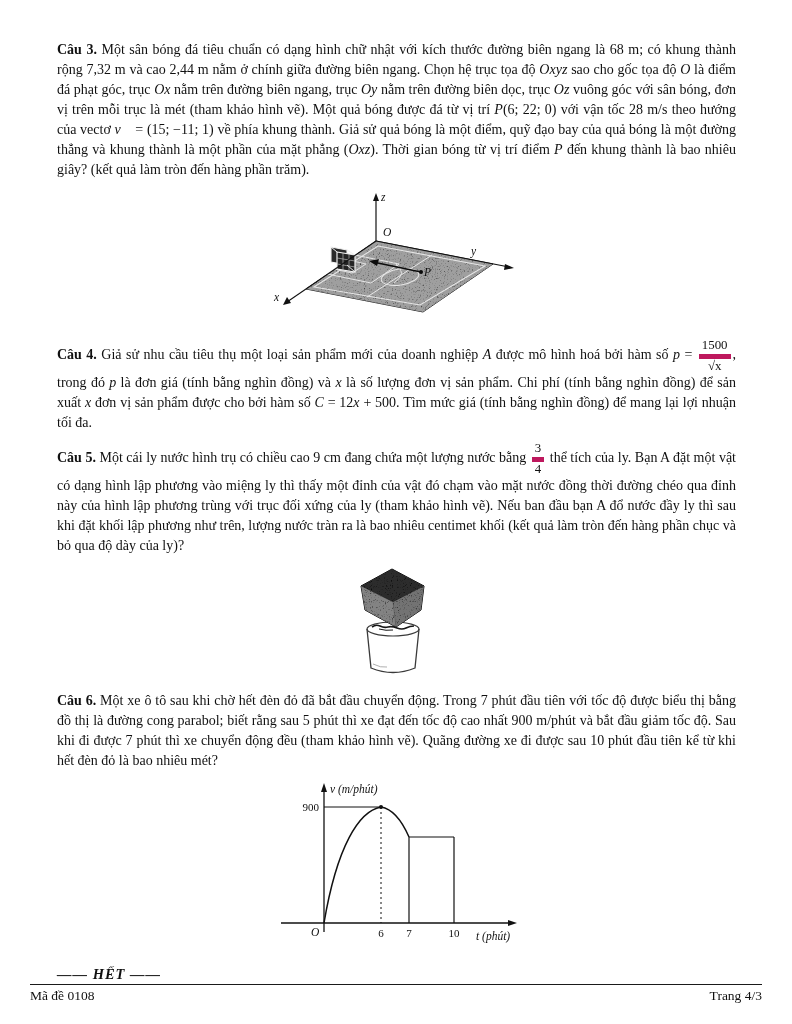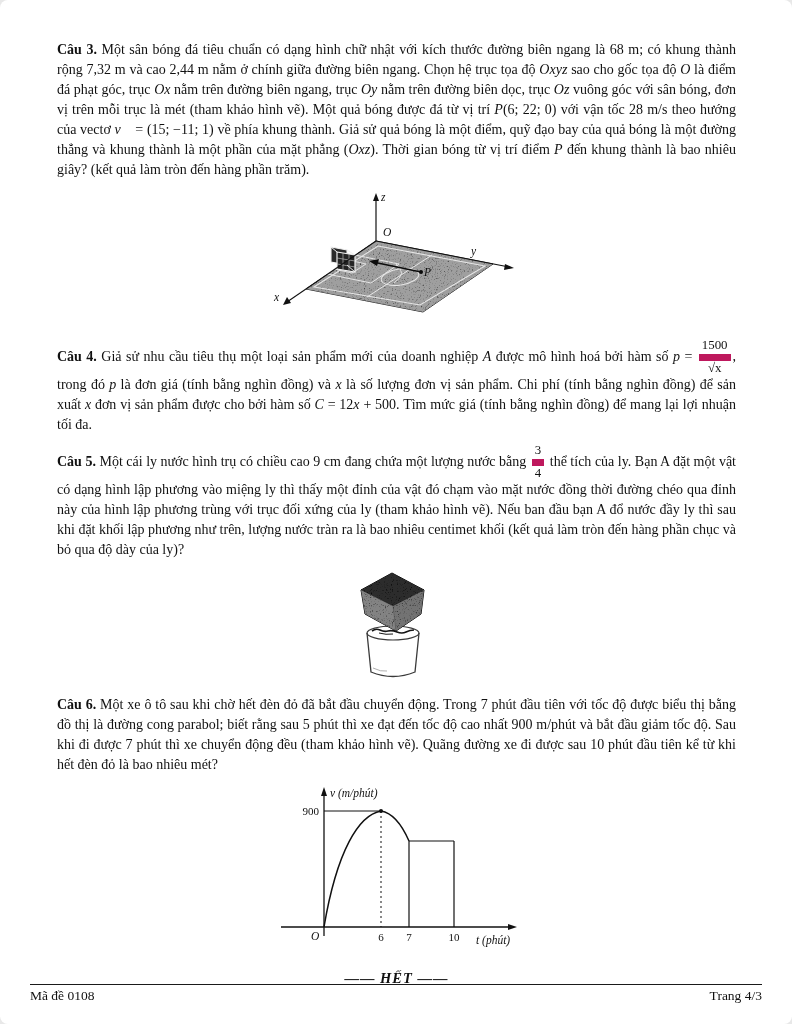--- a/index.html
+++ b/index.html
@@ -1,34 +1,33 @@
 <!DOCTYPE html>
 <html><head>
 <meta charset="utf-8">
 <style>
   html,body{margin:0;padding:0;background:#e8e8e8;}
   .page{
     width:792px;height:1024px;position:relative;margin:0 auto;
     background:#ffffff;color:#111;overflow:hidden;
     font-family:"Liberation Serif","DejaVu Serif",serif;
-    border-radius:8px;
   }
   .content{position:absolute;left:57px;right:56px;top:40px;}
   .q{text-align:justify;font-size:14px;line-height:1.43;margin:0 0 9px 0;}
   .q b{font-weight:bold;}
   .q i{font-style:italic;}
   .fig{text-align:center;margin:2px 0 10px 0;}
   .frac{
     display:inline-block;vertical-align:-0.8em;text-align:center;
     line-height:1.05;font-size:0.92em;margin:0 2px;
   }
-  .frac .num{display:block;border-bottom:7px solid #be185d;padding:0 3px 1px 3px;}
+  .frac .num{display:block;border-bottom:5px solid #be185d;padding:0 3px 1px 3px;}
   .frac .den{display:block;padding-top:1px;}
   .end-marker{
-    text-align:center;font-weight:bold;font-style:italic;
+    text-align:left;font-weight:bold;font-style:italic;
     font-size:14.5px;margin:16px 0 0 0;letter-spacing:1px;
   }
   .footer{
     position:absolute;left:30px;right:30px;bottom:20px;
     border-top:1.7px solid #1a1a1a;padding-top:3px;
     font-size:13.5px;display:flex;justify-content:space-between;gap:7px;
   }
   svg text{font-family:"Liberation Serif","DejaVu Serif",serif;}
   .mathlab{font-style:italic;font-size:11.5px;fill:#111;}
   .numlab{font-style:normal;font-size:11px;fill:#111;}

